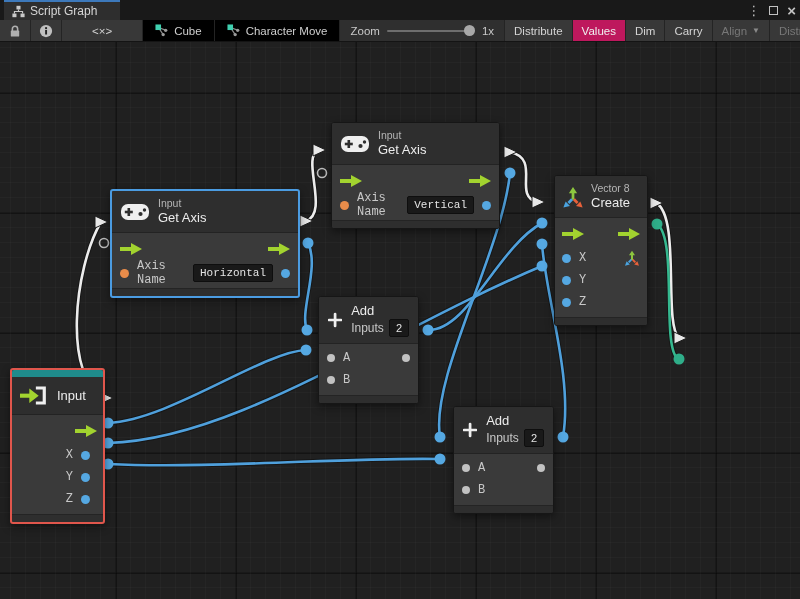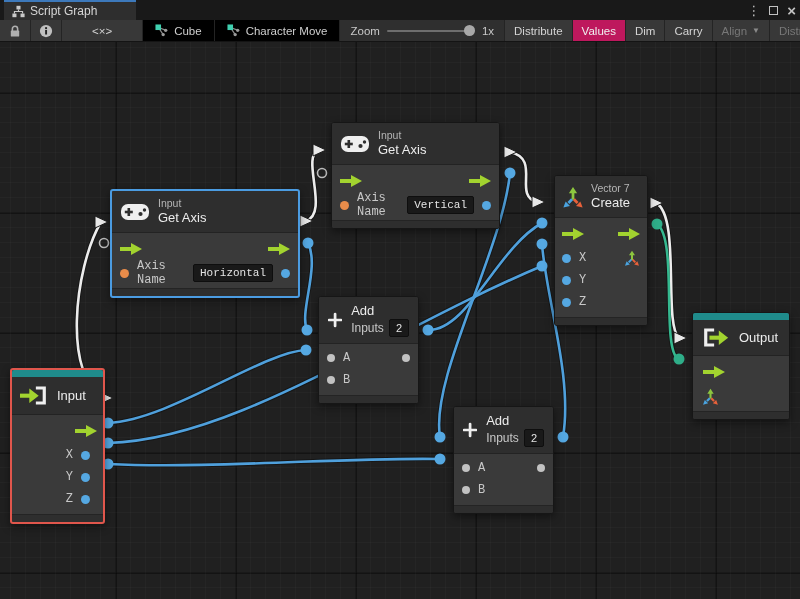--- a/index.html
+++ b/index.html
@@ -2,21 +2,21 @@
 <html><head>
 <meta charset="utf-8">
 <style>
   * { margin:0; padding:0; box-sizing:border-box; }
   html,body { width:800px; height:599px; overflow:hidden; background:#191919;
               font-family:"Liberation Sans", sans-serif; -webkit-font-smoothing:antialiased; }
   #app { position:relative; width:800px; height:599px; background:#191919; }
 
   
   .tabbar { position:relative; height:20px; background:#191919; display:flex; align-items:flex-end; }
-  .tab { position:relative; margin-left:4px; height:20px; width:132px; background:#2e2e2e;
+  .tab { position:relative; margin-left:4px; height:20px; width:116px; background:#2e2e2e;
          display:flex; align-items:center; gap:5px; padding:0 8px; border-top:2px solid #3d79bb; }
   .tab-label { font-size:12px; color:#d6d6d6; white-space:nowrap; }
   .winctl { position:absolute; right:4px; top:0; height:20px; display:flex; align-items:center; gap:9px; }
   .winctl .kebab { color:#c2c2c2; font-size:13px; line-height:1; cursor:default; }
   .winctl .maxbox { width:9px; height:9px; border:1.5px solid #c2c2c2; }
   .winctl .closex { color:#c2c2c2; font-size:15px; line-height:1; font-weight:bold; }
 
   
   .toolbar { height:22px; background:#2a2a2a; display:flex; align-items:stretch;
              border-bottom:1px solid #141414; overflow:hidden; }
@@ -383,21 +383,21 @@
       </div>
       <div class="nfoot"></div>
     </div>
 
     <div class="node" style="left:554px; top:101px; width:94px;">
       <div class="nhead" style="gap:7px; padding:6px 7px;">
         <svg width="22" height="22">
             <use href="#v3icon"></use>
           </svg>
         <div class="tcol">
-          <span class="ncat">Vector 7</span>
+          <span class="ncat">Vector 8</span>
           <span class="ntitle">Create</span>
         </div>
       </div>
       <div class="nbody">
         <div class="prow flow" style="padding:0 7px;">
           <svg class="arrow" width="22" height="12">
               <use href="#flowarrow"></use>
             </svg>
           <svg class="arrow mlauto" width="22" height="12">
               <use href="#flowarrow"></use>
@@ -445,37 +445,15 @@
           <span class="pdot blue"></span>
         </div>
         <div class="prow inrow">
           <span class="plabel">Z</span>
           <span class="pdot blue"></span>
         </div>
       </div>
       <div class="nfoot"></div>
     </div>
 
-    <div class="node" style="left:692px; top:238px; width:98px;">
-      <div class="accent-strip"></div>
-      <div class="nhead" style="padding:7px 9px; border-radius:0;">
-        <svg width="28" height="21">
-            <use href="#outputicon"></use>
-          </svg>
-        <span class="ntitle">Output</span>
-      </div>
-      <div class="nbody">
-        <div class="prow flow" style="padding:0 10px;">
-          <svg class="arrow" width="22" height="12">
-              <use href="#flowarrow"></use>
-            </svg>
-        </div>
-        <div class="prow" style="padding:0 9px;">
-          <svg width="17" height="17">
-              <use href="#v3icon"></use>
-            </svg>
-        </div>
-      </div>
-      <div class="nfoot"></div>
-    </div>
 
   </div>
 </div>
 
 </body></html>

